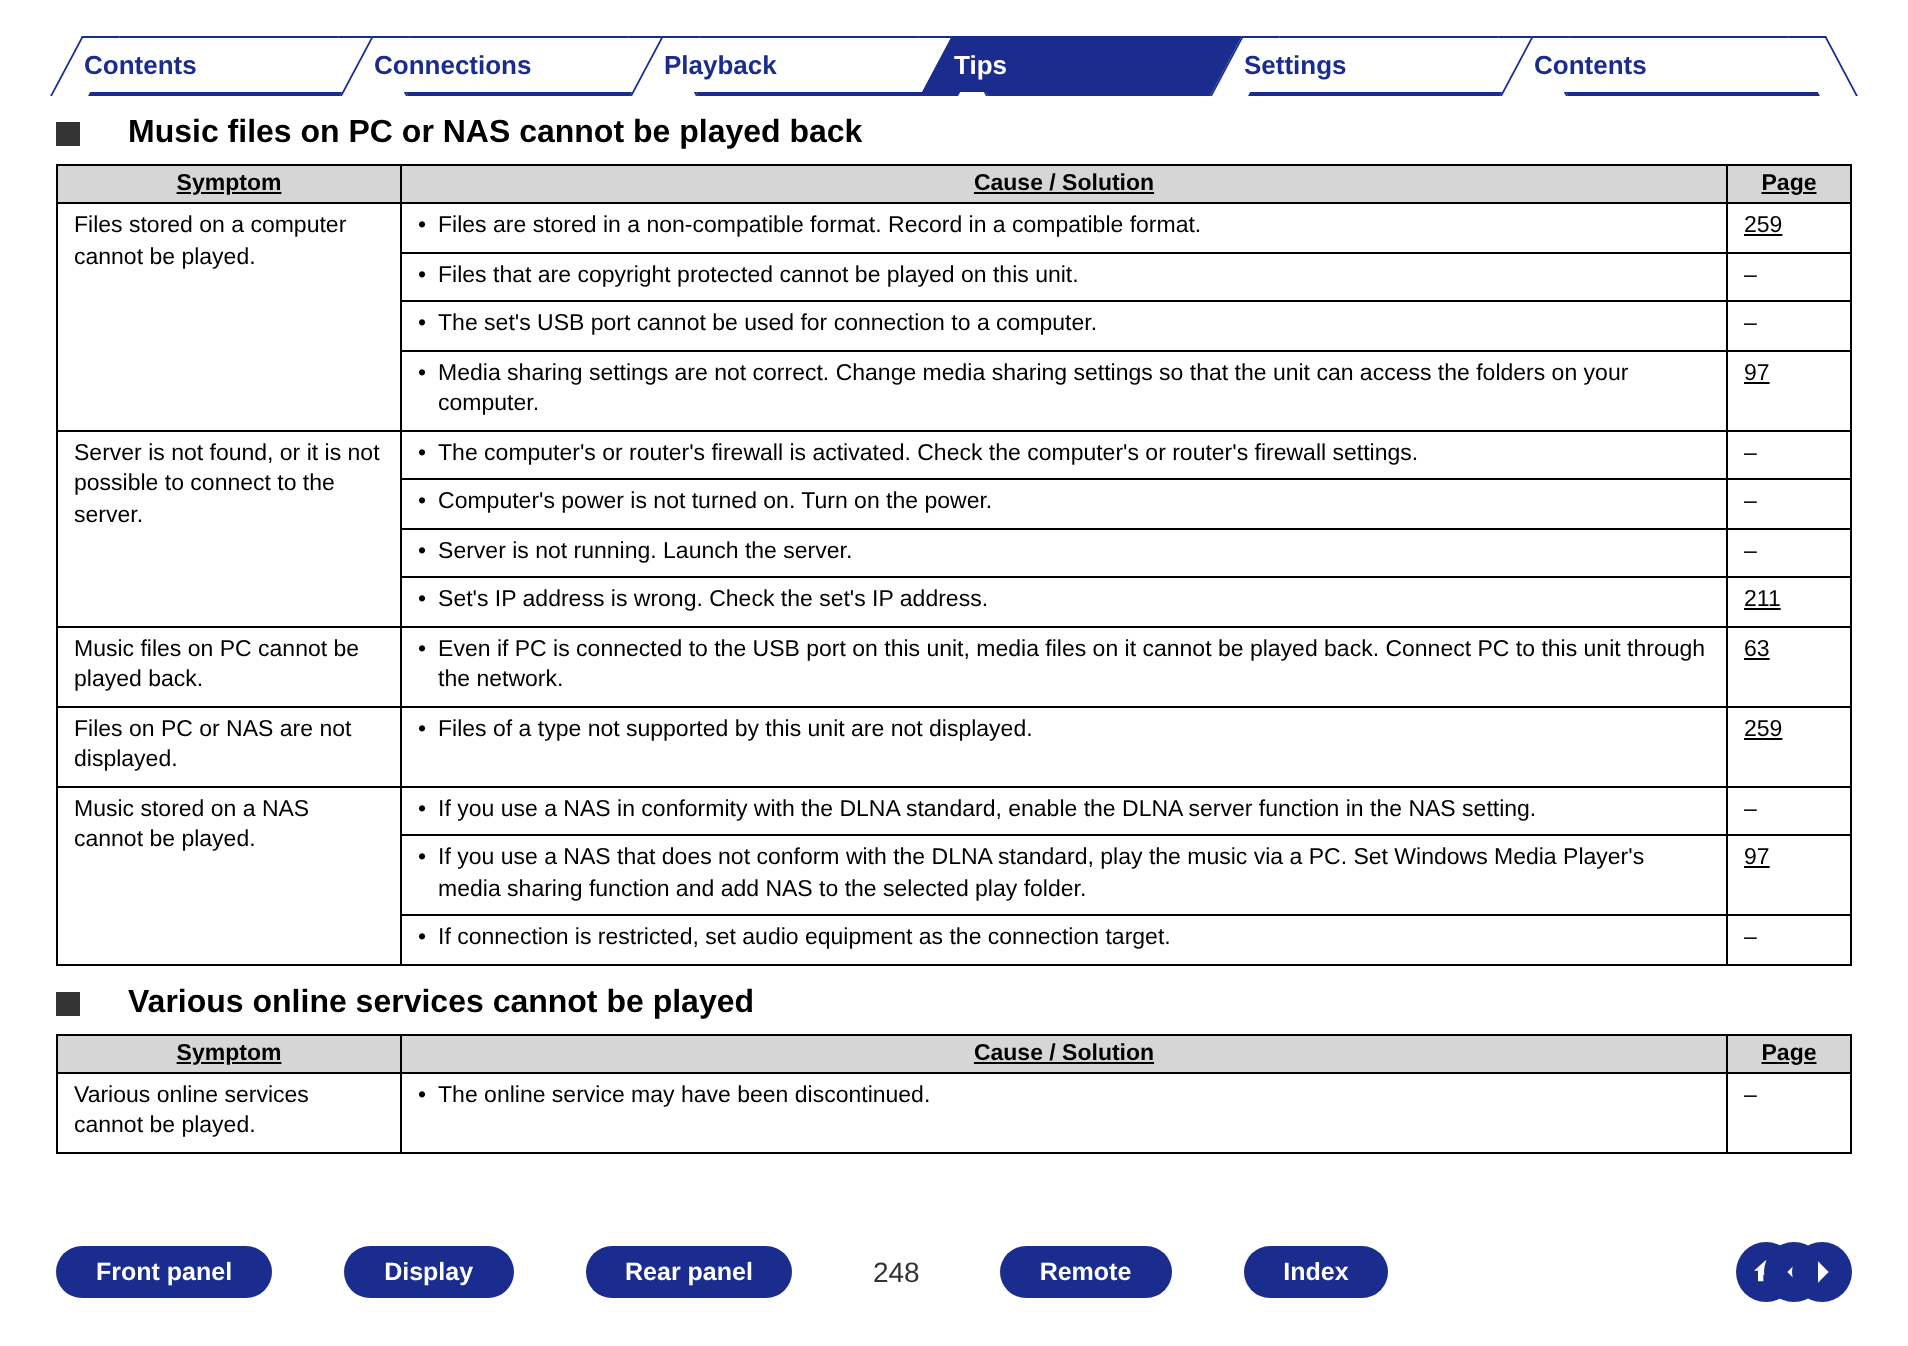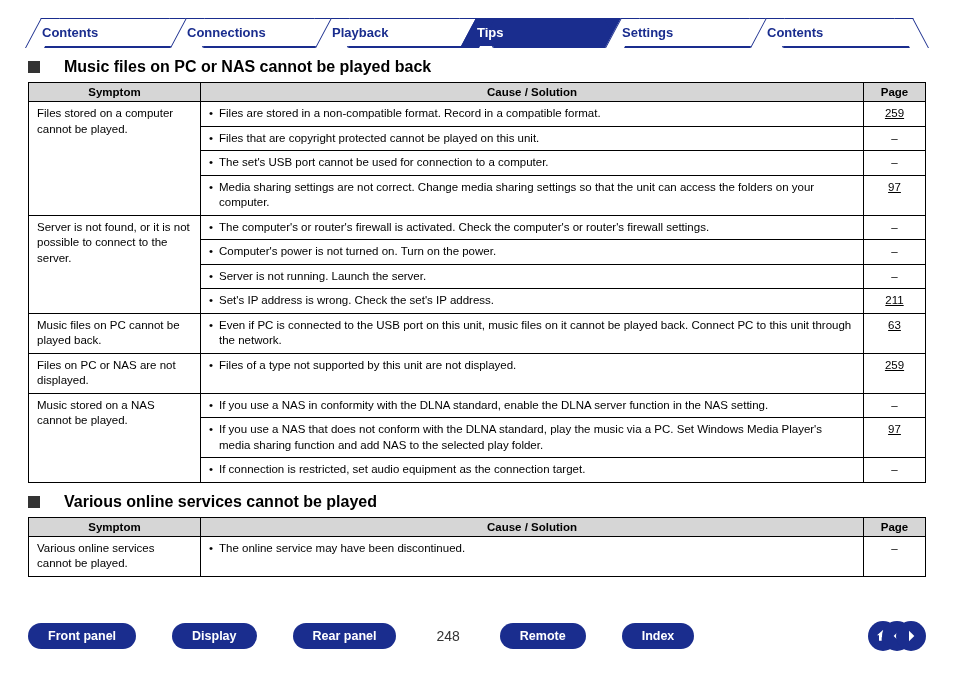--- a/index.html
+++ b/index.html
@@ -87,30 +87,31 @@
     border-collapse: collapse;
     font-size: 11.5px;
     table-layout: fixed;
   }
   th {
     background: #d6d6d6;
     border: 1px solid #000;
     padding: 3px 6px;
     font-weight: bold;
     text-align: center;
+    text-decoration: underline;
   }
   td {
     border: 1px solid #000;
     padding: 4px 8px;
     vertical-align: top;
     line-height: 1.35;
   }
   .col-symptom { width: 172px; }
   .col-page { width: 62px; text-align: center; }
-  .page-cell { text-align: center; }
+  .page-cell { text-align: left; }
   .bullet-cell { display: flex; gap: 6px; }
   .bullet { flex: 0 0 auto; }
   .link { text-decoration: underline; }
 
   
   .bottom {
     position: absolute;
     left: 28px;
     right: 28px;
     bottom: 22px;
@@ -253,21 +254,21 @@
               <span>Set's IP address is wrong. Check the set's IP address.</span>
             </div>
           </td>
           <td class="page-cell"><span class="link">211</span></td>
         </tr>
         <tr>
           <td rowspan="1">Music files on PC cannot be played back.</td>
           <td>
             <div class="bullet-cell">
               <span class="bullet">•</span>
-              <span>Even if PC is connected to the USB port on this unit, music files on it cannot be played back. Connect PC to this unit through the network.</span>
+              <span>Even if PC is connected to the USB port on this unit, media files on it cannot be played back. Connect PC to this unit through the network.</span>
             </div>
           </td>
           <td class="page-cell"><span class="link">63</span></td>
         </tr>
         <tr>
           <td rowspan="1">Files on PC or NAS are not displayed.</td>
           <td>
             <div class="bullet-cell">
               <span class="bullet">•</span>
               <span>Files of a type not supported by this unit are not displayed.</span>

